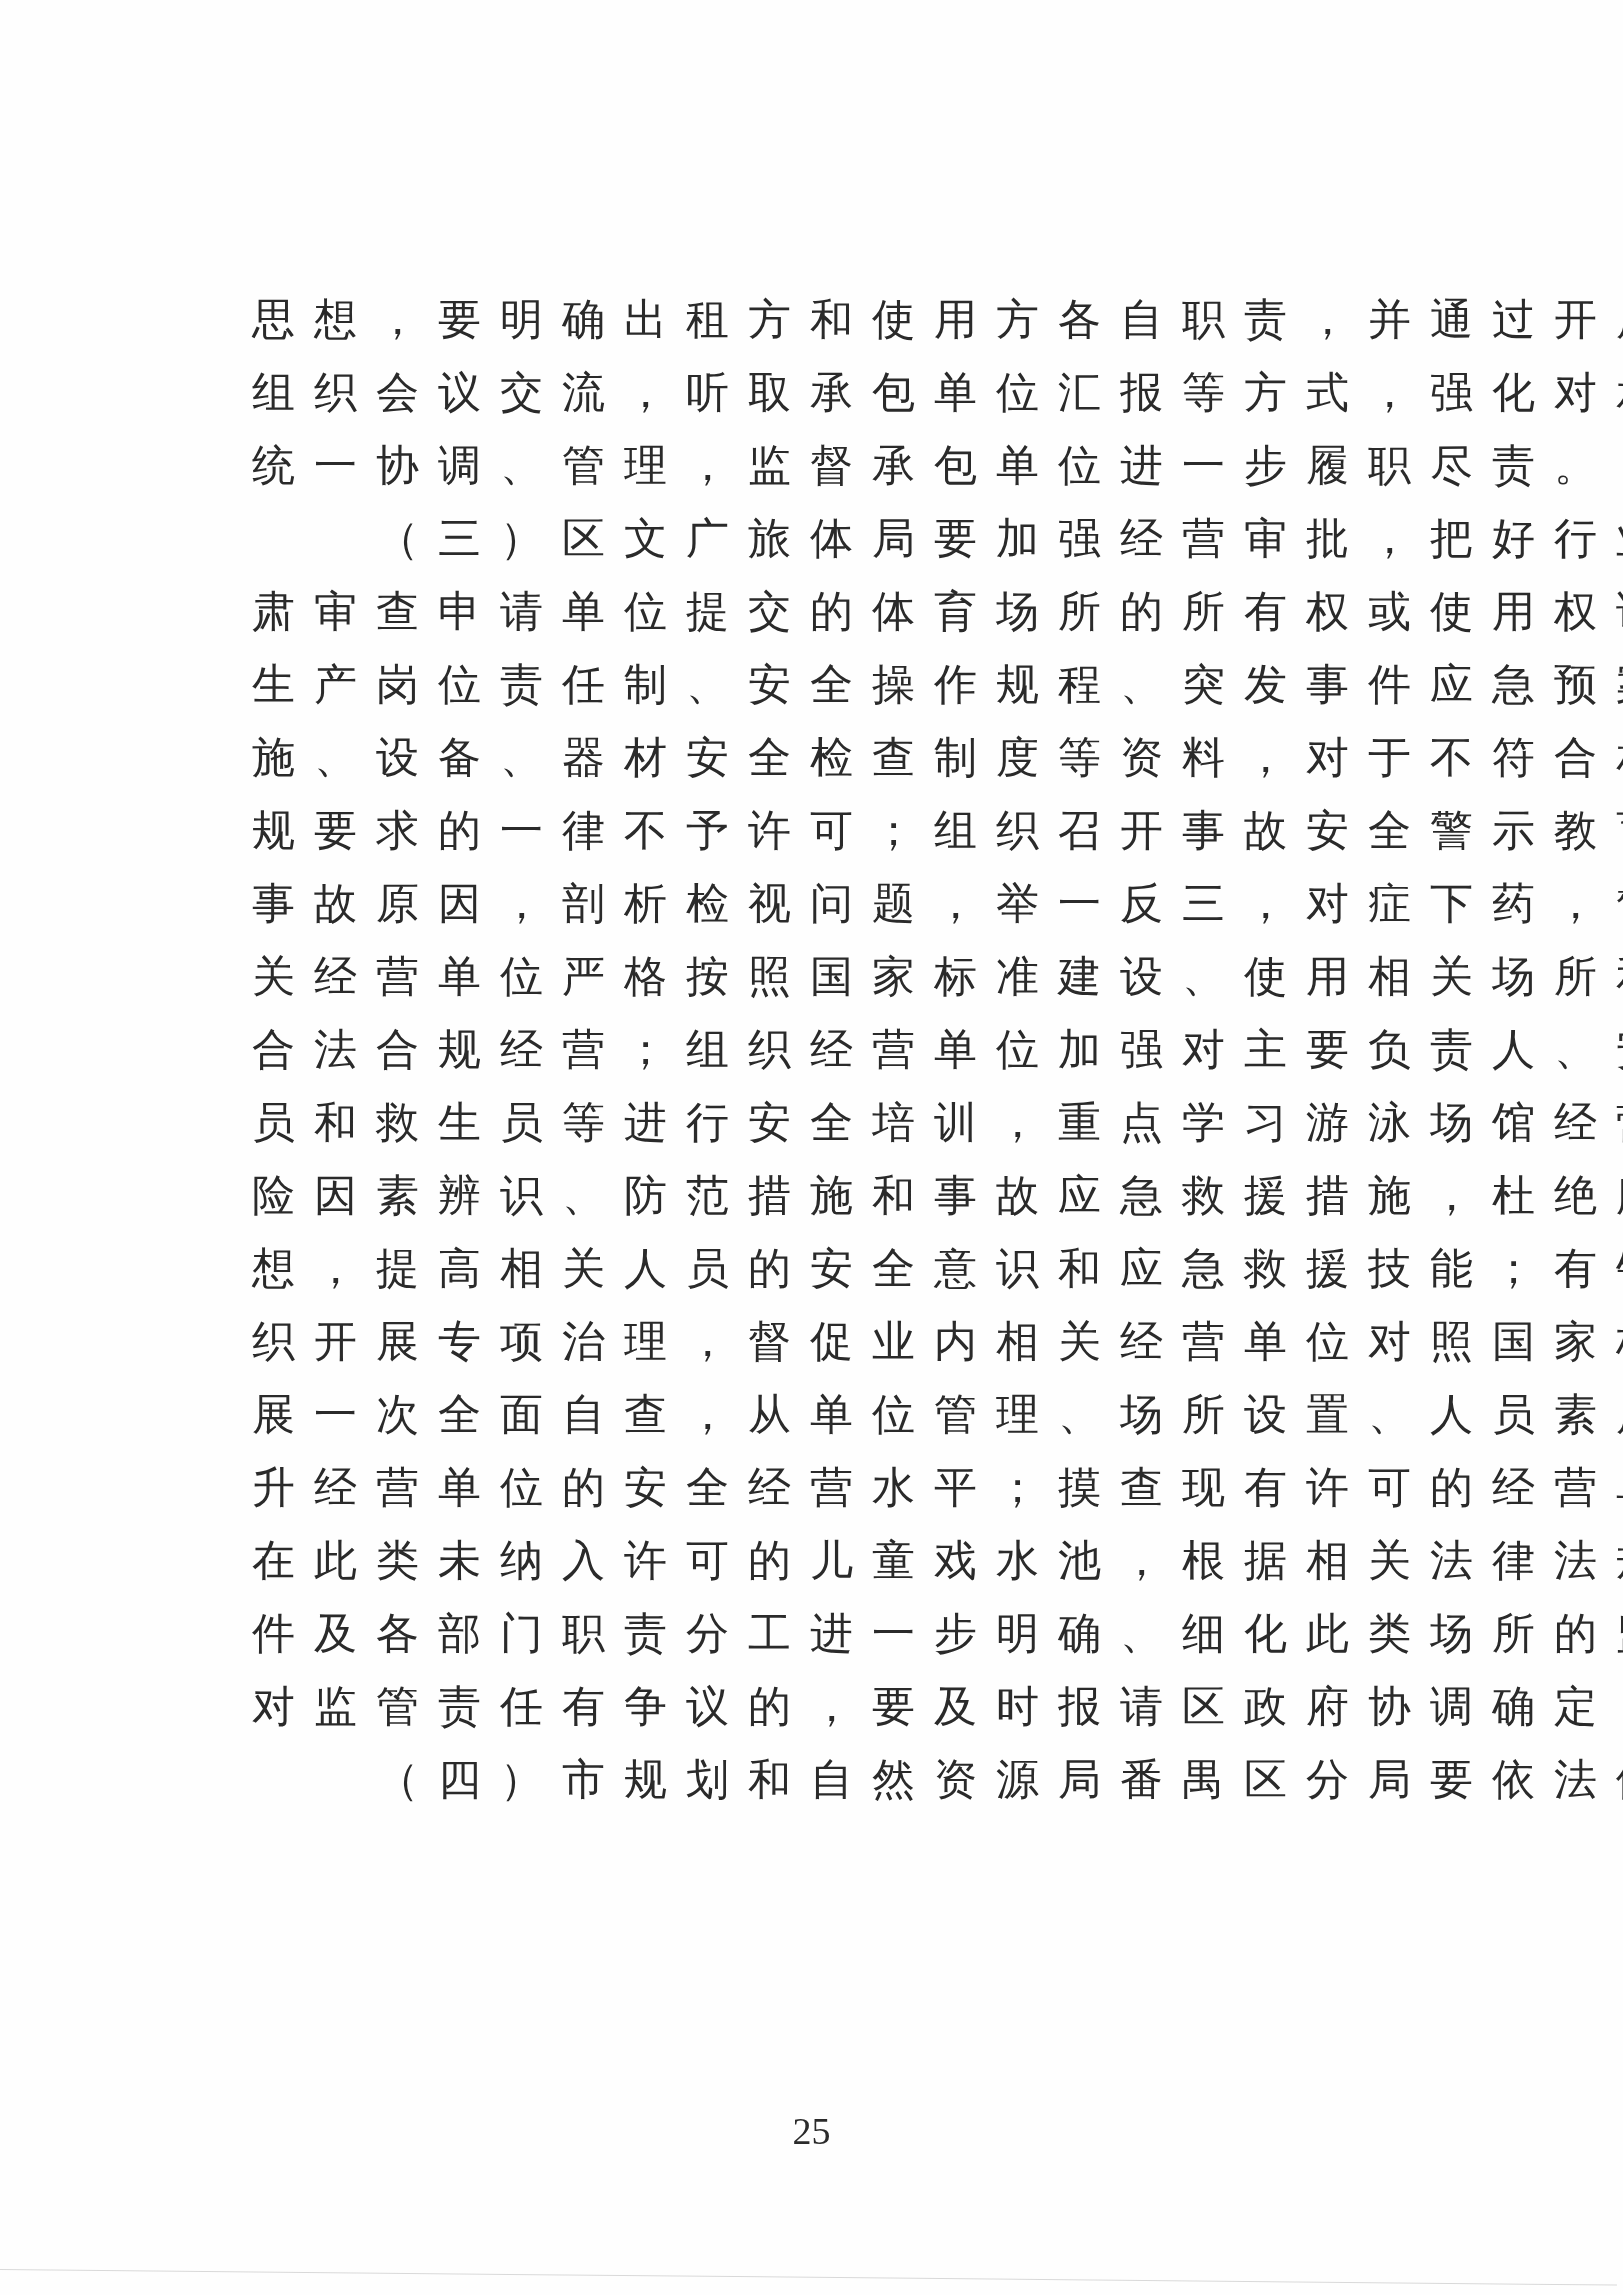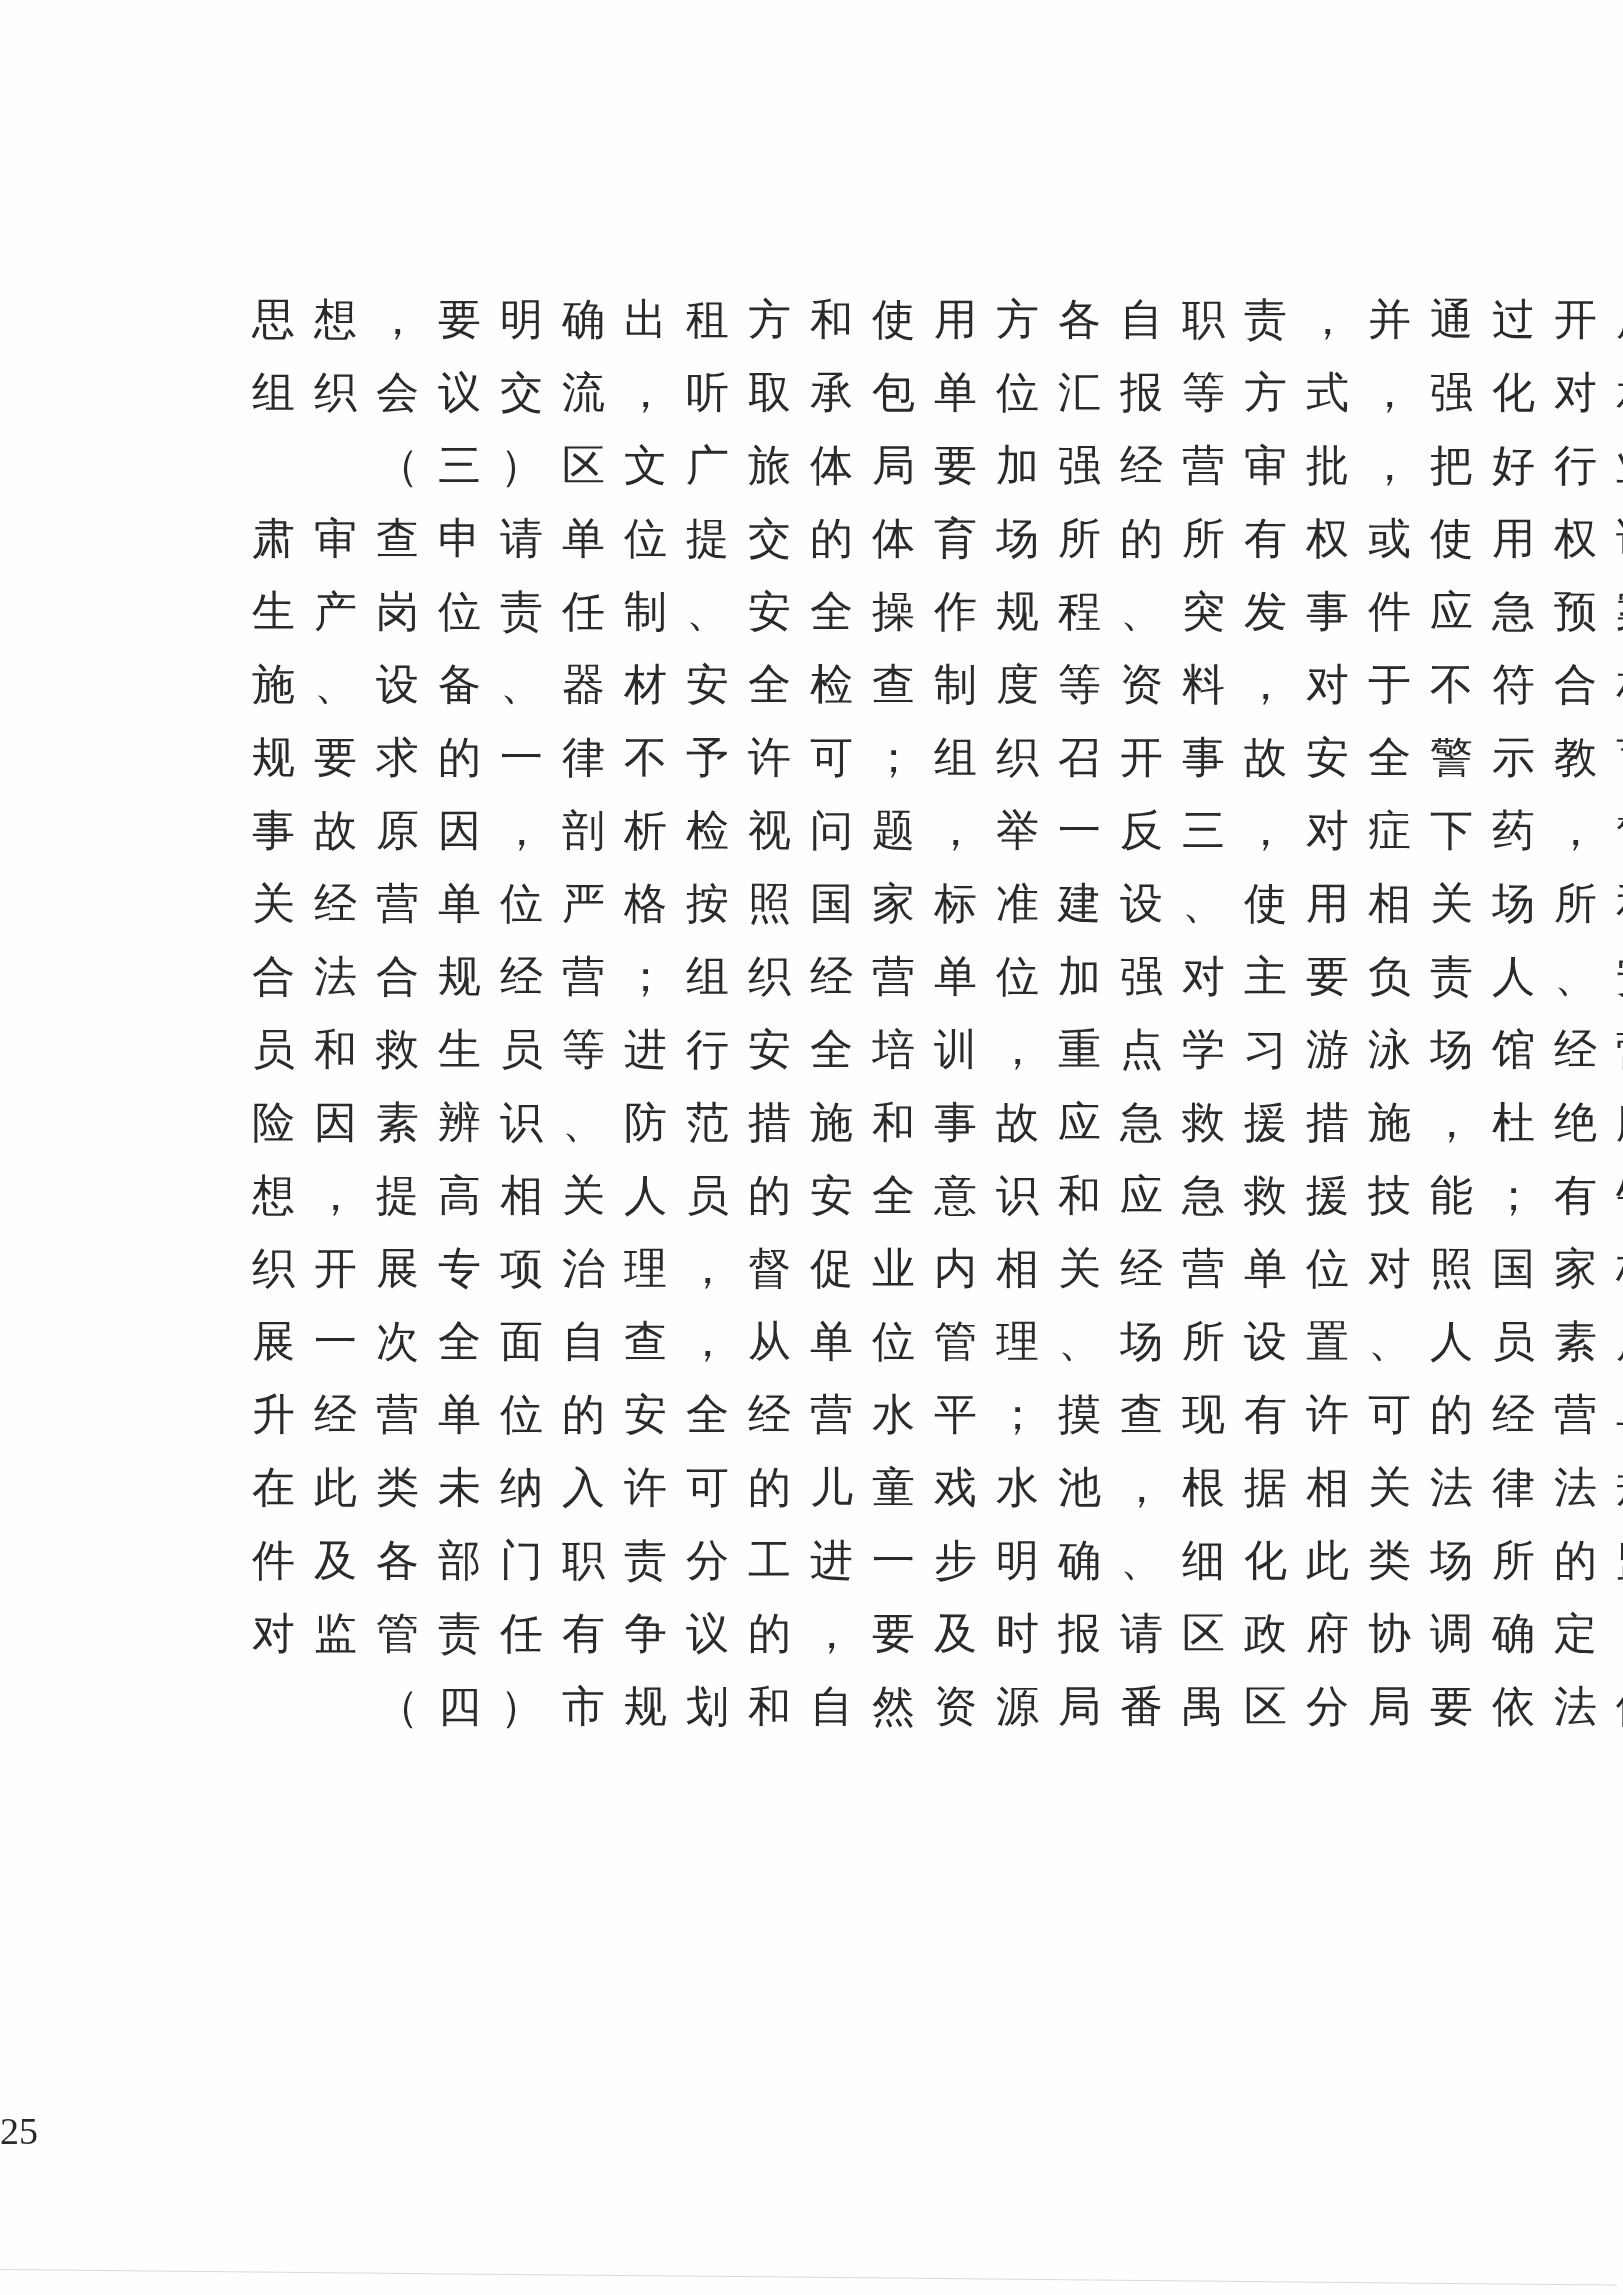--- a/index.html
+++ b/index.html
@@ -42,21 +42,21 @@
     text-align-last: left;
   }
   .line.indent {
     padding-left: 124px;
   }
   .page-number {
     position: absolute;
     left: 0;
     width: 1623px;
     top: 2109px;
-    text-align: left;
+    text-align: center;
     font-family: "Liberation Serif", "DejaVu Serif", serif;
     font-size: 38px;
     color: #2a2a2a;
   }
   .scan-edge {
     position: absolute;
     left: 0;
     top: 2269px;
     width: 1617px;
     height: 1.3px;
@@ -67,20 +67,21 @@
 </style>
 </head>
 <body>
 
 <div class="page">
   <div class="body-text">
 
     <div>
       <span class="line">思想，要明确出租方和使用方各自职责，并通过开展日常检查，</span>
       <span class="line">组织会议交流，听取承包单位汇报等方式，强化对承包单位的</span>
+      <span class="line last">统一协调、管理，监督承包单位进一步履职尽责。</span>
     </div>
 
     <div>
       <span class="line indent">（三）区文广旅体局要加强经营审批，把好行业准入关，严</span>
       <span class="line">肃审查申请单位提交的体育场所的所有权或使用权证明、安全</span>
       <span class="line">生产岗位责任制、安全操作规程、突发事件应急预案、体育设</span>
       <span class="line">施、设备、器材安全检查制度等资料，对于不符合相关法律法</span>
       <span class="line">规要求的一律不予许可；组织召开事故安全警示教育会，通报</span>
       <span class="line">事故原因，剖析检视问题，举一反三，对症下药，督促业内相</span>
       <span class="line">关经营单位严格按照国家标准建设、使用相关场所和设备设施，</span>

